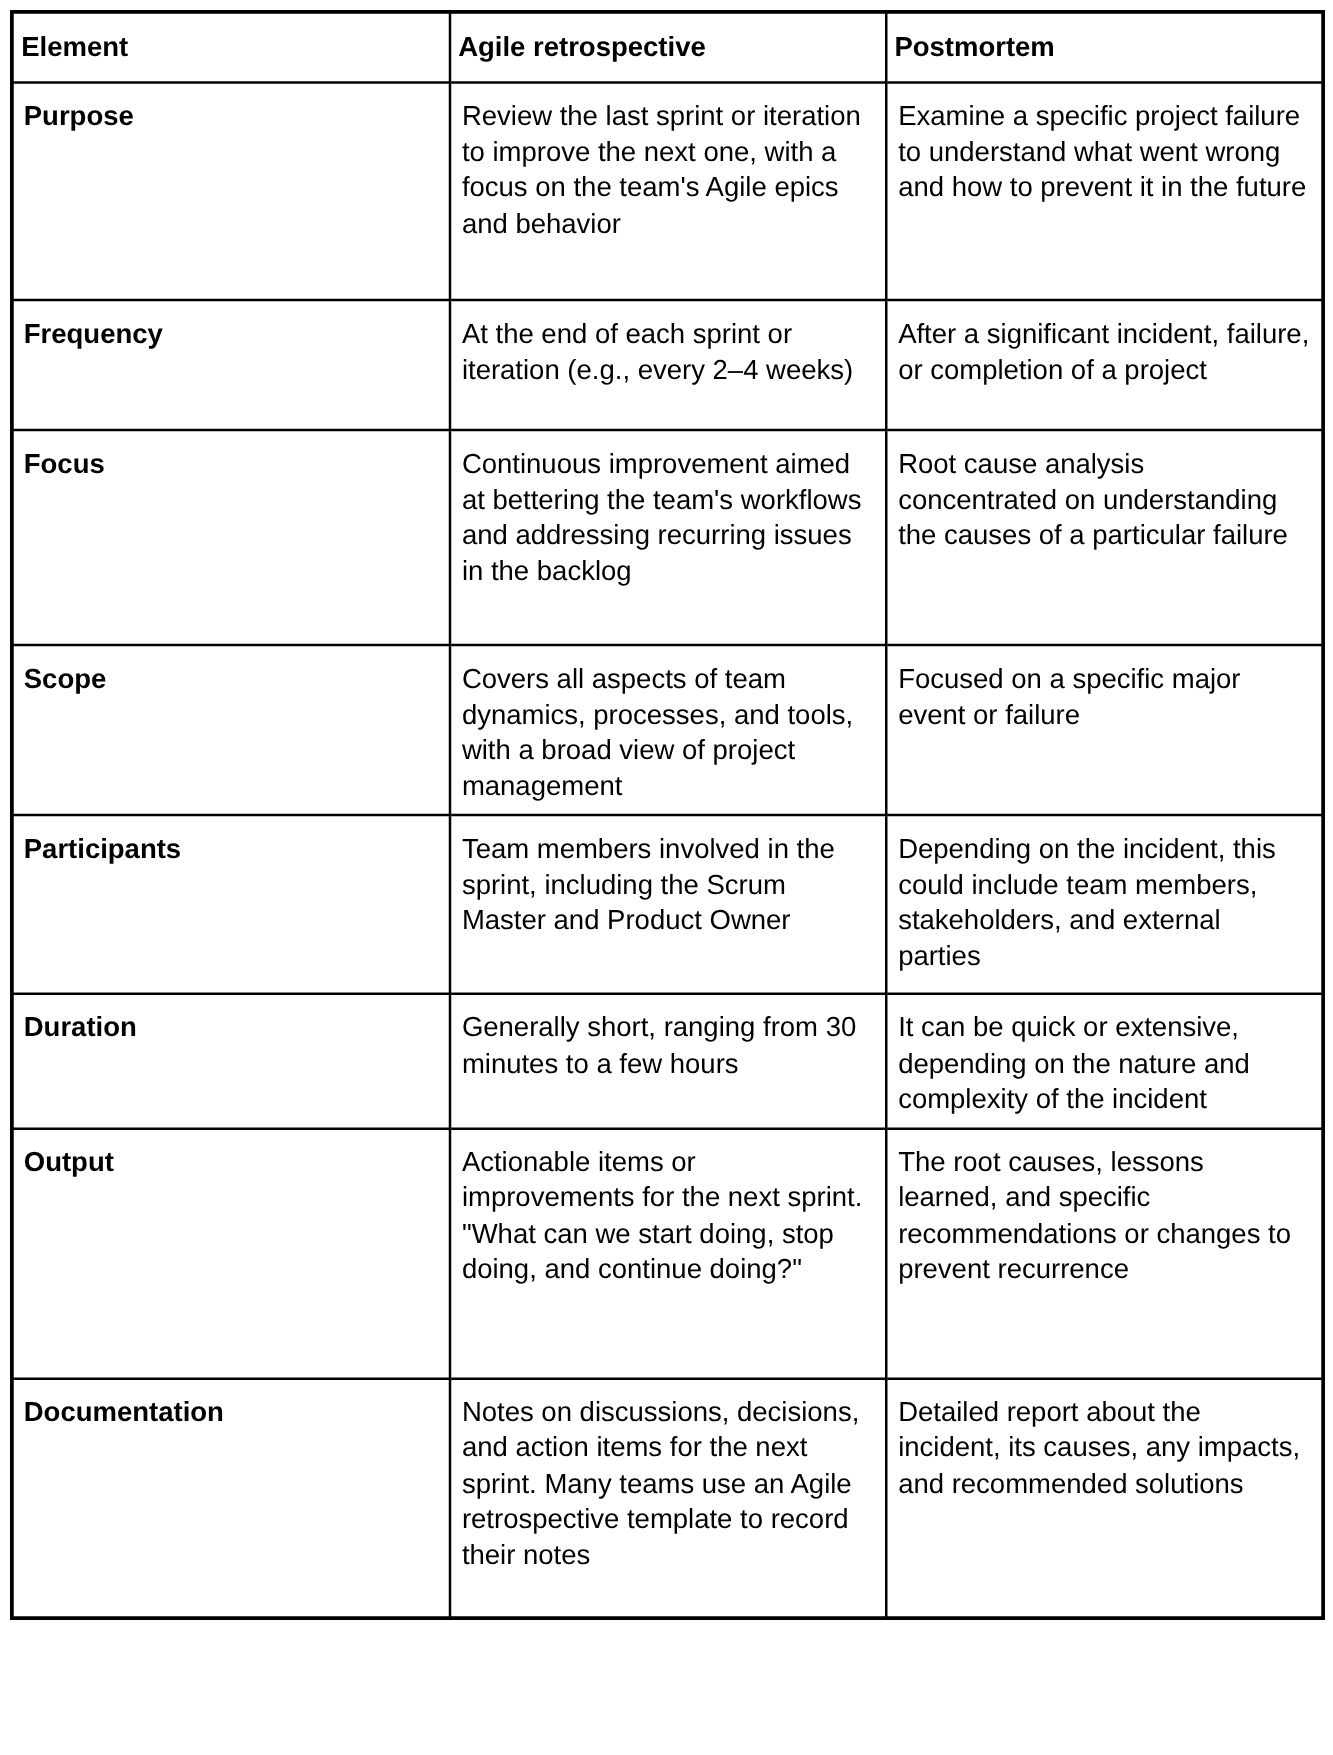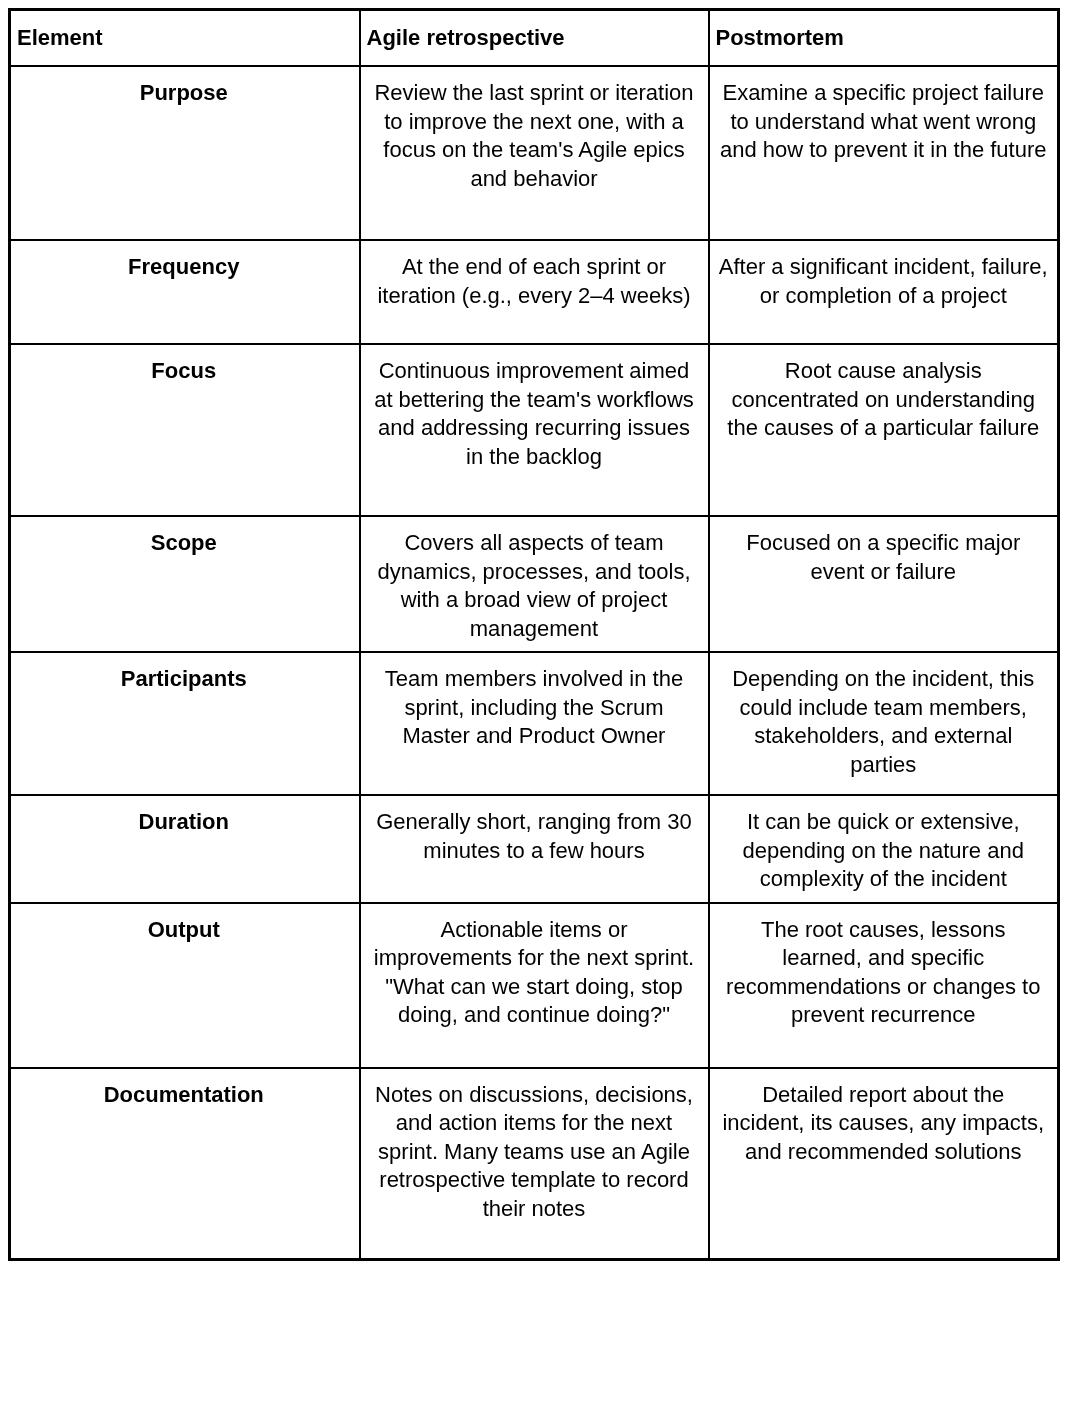--- a/index.html
+++ b/index.html
@@ -20,21 +20,21 @@
     background: #ffffff;
   }
   col.c1 { width: 350px; }
   col.c2 { width: 349px; }
   col.c3 { width: 350px; }
   th, td {
     border: 2px solid #000000;
     font-size: 22px;
     line-height: 28.5px;
     vertical-align: top;
-    text-align: center;
+    text-align: left;
     overflow: hidden;
     word-wrap: break-word;
   }
   thead th {
     height: 50px;
     vertical-align: middle;
     text-align: left;
     font-weight: bold;
     padding: 2px 6px;
   }
@@ -46,21 +46,21 @@
     font-weight: normal;
     padding: 12px 9px 8px 9px;
   }
   
   tr.row-0 { height: 174px; }
   tr.row-1 { height: 104px; }
   tr.row-2 { height: 172px; }
   tr.row-3 { height: 122px; }
   tr.row-4 { height: 143px; }
   tr.row-5 { height: 92px; }
-  tr.row-6 { height: 165px; }
+  tr.row-6 { height: 200px; }
   tr.row-7 { height: 145px; }
   tr.row-8 { height: 192px; }
 </style>
 </head>
 <body>
 
 <table class="compare">
   <colgroup>
     <col class="c1">
     <col class="c2">

